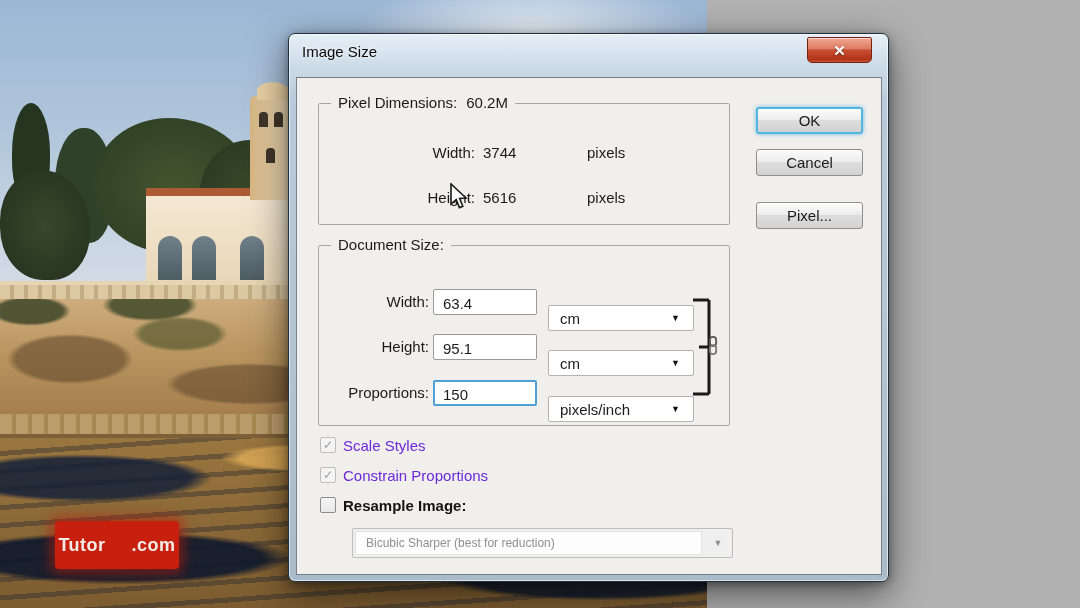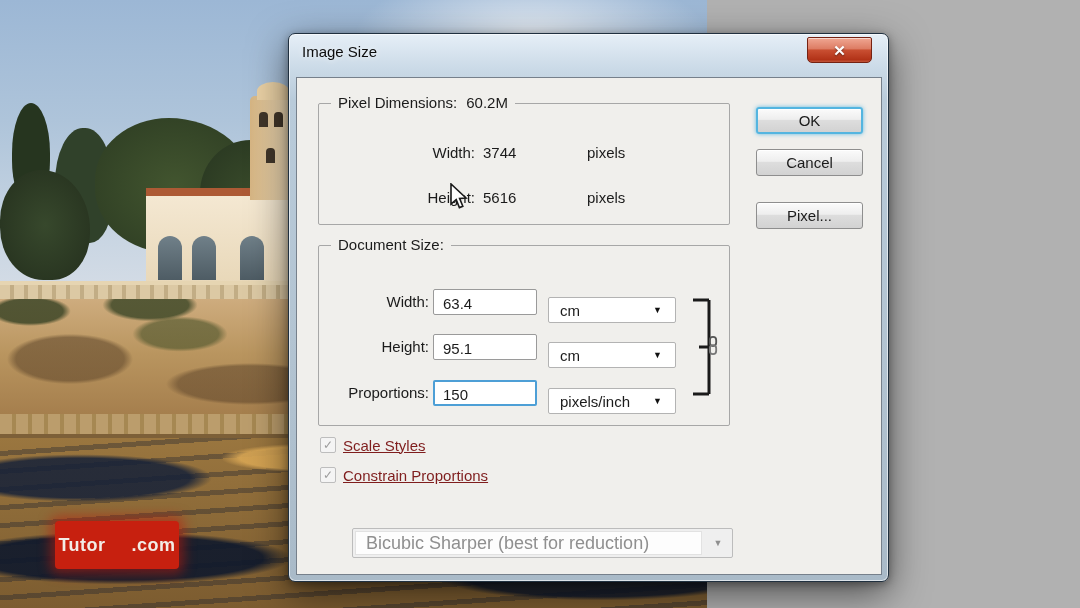--- a/index.html
+++ b/index.html
@@ -92,21 +92,21 @@
   .pd-value { position:absolute; left:128px; }
   .pd-unit  { position:absolute; left:232px; }
 
   .ds-row { position:absolute; height:27px; font-size:15px; color:#1b1b1b; }
   .ds-label { position:absolute; right:302px; top:4px; white-space:nowrap; }
   .ds-input { position:absolute; left:114px; top:0; width:104px; height:26px;
               border:1px solid #9a9a9a; border-radius:2px; background:#fff;
               font-family:"Liberation Sans",sans-serif; font-size:15px; color:#1b1b1b;
               padding:3px 0 0 9px; outline:none; }
   .ds-input.focused { border:2px solid #4d9fd6; padding-left:8px; }
-  .unit-select { position:absolute; left:229px; top:8px; width:128px; height:26px;
+  .unit-select { position:absolute; left:229px; top:16px; width:146px; height:26px;
                  background:#fff; border:1px solid #b3b3b3; border-radius:2px;
                  display:flex; align-items:center; cursor:default; }
   .unit-select .txt { padding-left:11px; font-size:15px; color:#1b1b1b; flex:1; }
   .unit-select .arrow { width:22px; text-align:left; font-size:9px; color:#111; }
 
   .link-bracket { position:absolute; left:372px; top:51px; }
   .chain { position:absolute; left:388px; top:90px; width:12px; height:20px;
            color:#555; font-size:13px; }
 
   .btn { position:absolute; left:459px; width:107px; height:27px;
@@ -116,30 +116,30 @@
          display:flex; align-items:center; justify-content:center; cursor:default;
          box-shadow:inset 0 1px 0 #fff; }
   .btn-ok { top:29px; border:2px solid #54b5e0; box-shadow:0 0 4px rgba(84,181,224,.9), inset 0 1px 0 #fff; }
   .btn-cancel { top:71px; }
   .btn-auto { top:124px; }
 
   .cb-row { position:absolute; left:23px; height:18px; display:flex; align-items:center; }
   .cb-box { width:16px; height:16px; border-radius:2px; margin-right:7px;
             display:flex; align-items:center; justify-content:center; font-size:12px; }
   .cb-disabled .cb-box { border:1px solid #bdbdbd; background:#f4f4f4; color:#9d9d9d; }
-  .cb-disabled .cb-label { color:#7f1d1d; font-size:15px;text-decoration:underline; }
+  .cb-disabled .cb-label { color:#6d28d9; font-size:15px; }
   .cb-enabled .cb-box { border:1px solid #8b8b8b; background:linear-gradient(180deg,#f4f4f4,#e9e9e9); color:#222; }
   .cb-enabled .cb-label { color:#141414; font-size:15px; font-weight:700; }
 
   .resample-select { position:absolute; left:55px; top:450px; width:381px; height:30px;
                      border:1px solid #bcbcbc; border-radius:2px; background:#efefef;
                      display:flex; align-items:stretch; }
   .resample-select .field { flex:1; background:#fdfdfd; border:1px solid #e2e2e2; margin:2px;
                             display:flex; align-items:center; padding-left:10px;
-                            font-size:18px; color:#8f8f8f; }
+                            font-size:12px; color:#8f8f8f; }
   .resample-select .arrow-box { width:28px; display:flex; align-items:center; justify-content:center;
                                 color:#8f8f8f; font-size:9px; }
 
   .cursor { position:absolute; left:449px; top:183px; z-index:40; }
 </style>
 </head>
 <body>
 
 <div class="screen">
 
@@ -245,20 +245,24 @@
             <span>✓</span>
           </span>
         <span class="cb-label">Scale Styles</span>
       </div>
       <div class="cb-row cb-disabled" style="top:388px;">
         <span class="cb-box">
             <span>✓</span>
           </span>
         <span class="cb-label">Constrain Proportions</span>
       </div>
+      <div class="cb-row cb-enabled" style="top:418px;">
+        <span class="cb-box"></span>
+        <span class="cb-label">Resample Image:</span>
+      </div>
 
       <div class="resample-select">
         <div class="field">Bicubic Sharper (best for reduction)</div>
         <div class="arrow-box">
           <span>▼</span>
         </div>
       </div>
 
     </div>
   </div>

